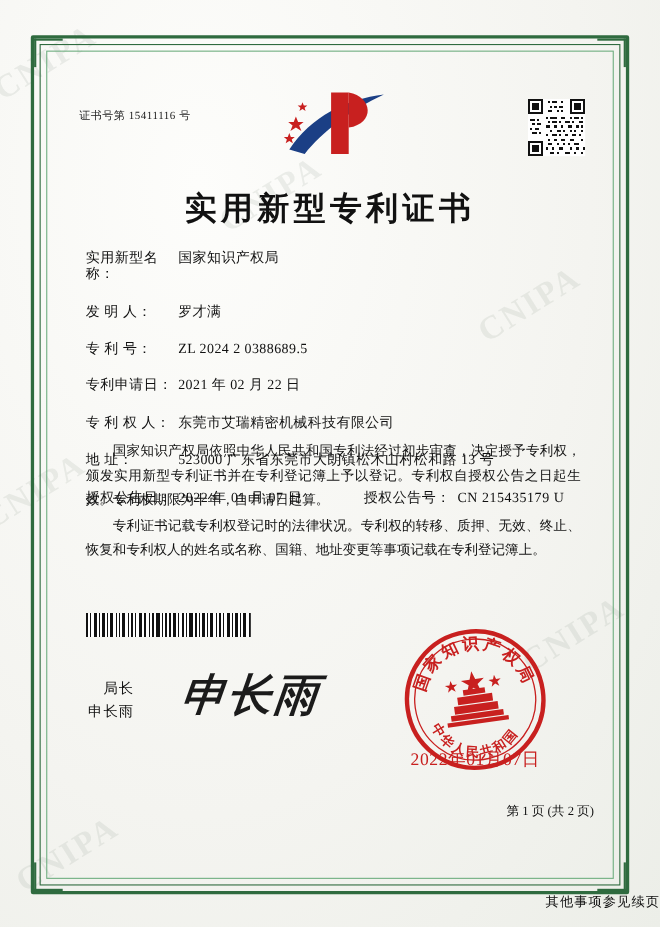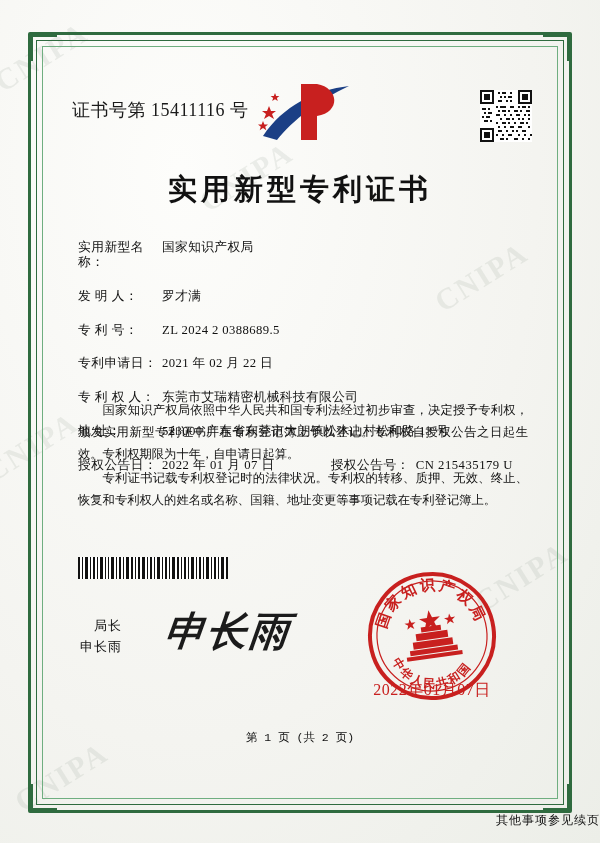--- a/index.html
+++ b/index.html
@@ -63,21 +63,21 @@
   .corner.br { right: 31px; bottom: 33px; border-left: none; border-top: none; }
 
   
   .content {
     position: absolute;
     left: 60px; top: 70px; right: 60px; bottom: 60px;
   }
 
   .cert-no {
     font-family: "Liberation Serif", serif;
-    font-size: 18px;
+    font-size: 10px;
     color: #1a1a1a;
     position: absolute;
     left: 12px; top: 28px;
     letter-spacing: 0.5px;
   }
 
   
   .qr {
     position: absolute;
     right: 8px; top: 20px;
@@ -100,21 +100,21 @@
     text-align: center;
     font-family: "Liberation Serif", serif;
     font-weight: bold;
     font-size: 29px;
     letter-spacing: 4px;
     color: #111;
   }
 
   .fields {
     position: absolute;
-    left: 18px; right: 10px; top: 170px;
+    left: 18px; right: 10px; top: 157px;
     font-family: "Liberation Serif", serif;
     font-size: 12.7px;
     color: #111;
   }
   .field-row {
     display: flex;
     align-items: baseline;
     margin-bottom: 18.5px;
     line-height: 1.2;
   }
@@ -181,22 +181,22 @@
     text-align: center;
     font-family: "Liberation Serif", serif;
     font-size: 16px;
     color: #c8201f;
     letter-spacing: 0.5px;
   }
 
   .page-no {
     position: absolute;
     left: 0; right: 0; top: 660px;
-    text-align: center;
-    font-family: Liberation Mono, monospace;
+    text-align: right;
+    font-family: Liberation Serif, serif;
     font-size: 11.5px;
     color: #111;
   }
 
   .footer-note {
     position: absolute;
     left: 0; right: 0;
     bottom: 14px;
     text-align: right;
     font-family: "Liberation Serif", serif;

